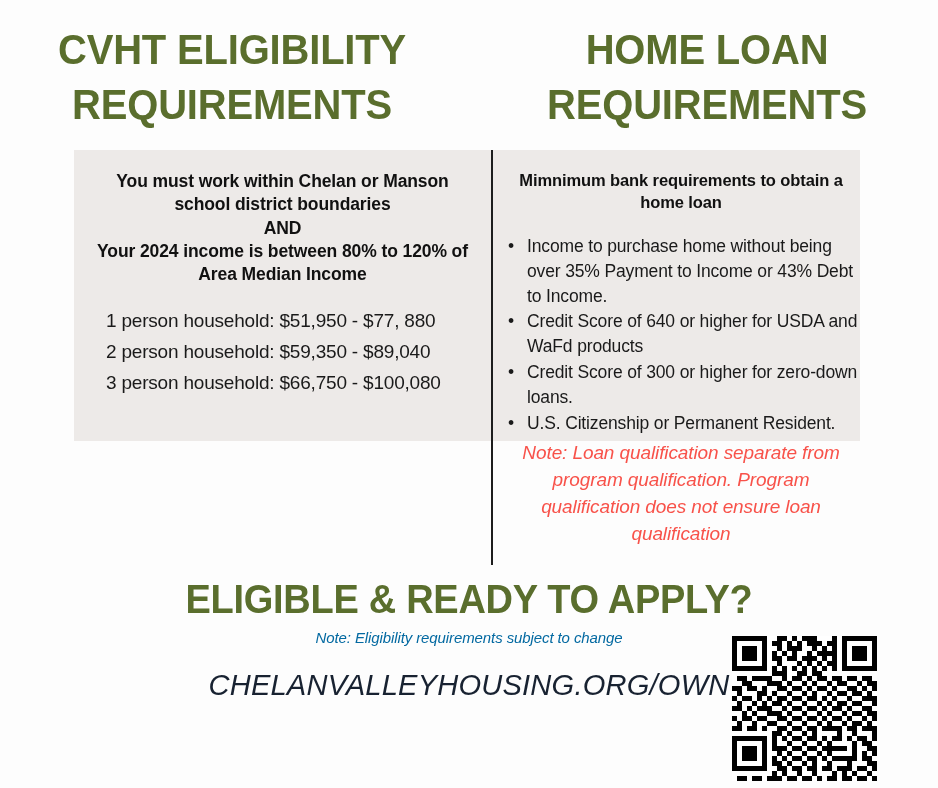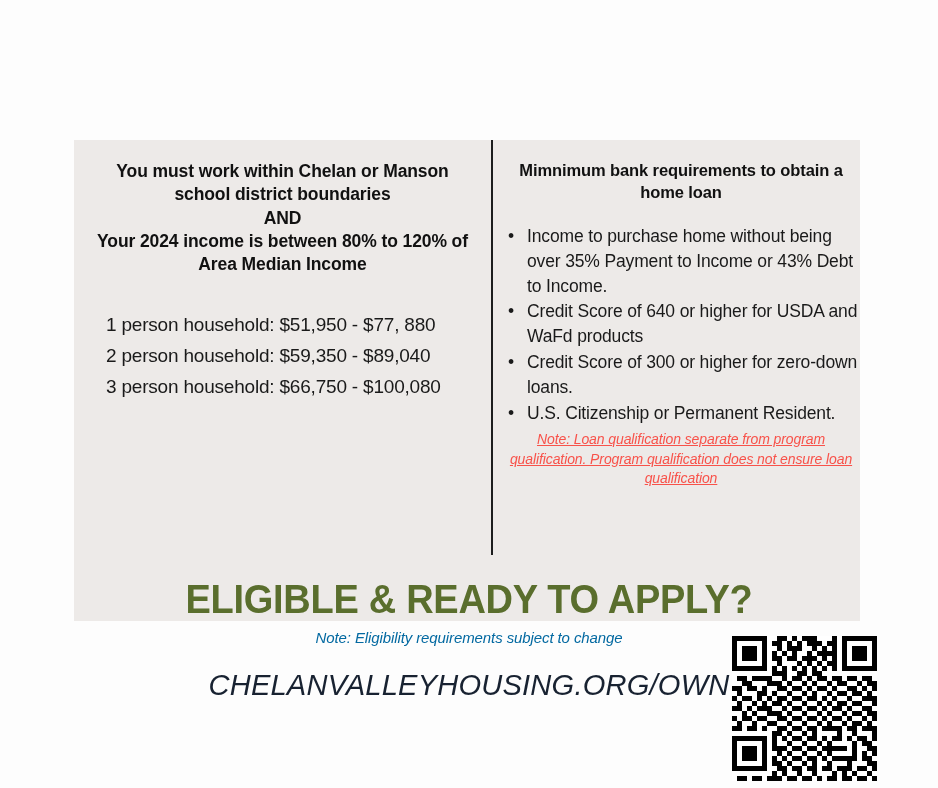--- a/index.html
+++ b/index.html
@@ -49,23 +49,23 @@
     text-transform: uppercase;
     max-width: 380px;
     transform: scaleX(0.93);
     transform-origin: center top;
   }
 
   
   .panel {
     position: absolute;
     left: 74px;
-    top: 140px;
+    top: 150px;
     width: 786px;
-    height: 481px;
+    height: 291px;
     background: #edeae8;
     display: flex;
   }
   .panel-col {
     position: relative;
     height: 100%;
   }
   .panel-col.left  { width: 417px; padding: 20px 14px 0 14px; }
   .panel-col.right { width: 369px; padding: 20px 1px 0 12px; }
 
@@ -83,43 +83,42 @@
     font-weight: bold;
     font-size: 17.5px;
     line-height: 1.33;
     color: #111;
     text-align: center;
     letter-spacing: -0.1px;
   }
   .lead .and { display: block; }
 
   .household-list {
-    margin-top: 34px;
+    margin-top: 20px;
     list-style: none;
     padding-left: 18px;
   }
   .household-list li {
     font-size: 19px;
     line-height: 1.62;
     color: #1a1a1a;
     letter-spacing: -0.2px;
     white-space: nowrap;
   }
   .household-list .hl-label { display: inline; }
   .household-list .hl-range { display: inline; }
 
   .note-red {
     color: #f8524a;
     font-style: italic;
     font-weight: 500;
-    font-size: 14px;
+    font-size: 19px;
     line-height: 1.42;
     text-align: center;
     letter-spacing: -0.1px;
-    text-decoration: underline;
   }
   .left-note { margin-top: 30px; }
 
   
   .subhead {
     font-weight: bold;
     font-size: 16.5px;
     line-height: 1.33;
     color: #111;
     text-align: center;
@@ -200,20 +199,28 @@
     width: 164px;
     height: 145px;
     display: block;
   }
 </style>
 </head>
 <body>
 
 <div class="poster">
 
+  <div class="headings">
+    <div class="heading-col left">
+      <div class="poster-heading">CVHT ELIGIBILITY REQUIREMENTS</div>
+    </div>
+    <div class="heading-col right">
+      <div class="poster-heading">HOME LOAN REQUIREMENTS</div>
+    </div>
+  </div>
 
   <div class="panel">
 
     <div class="panel-col left">
       <div class="lead">
         <span>You must work within Chelan or Manson school district boundaries</span>
         <span class="and">AND</span>
         <span>Your 2024 income is between 80% to 120% of Area Median Income</span>
       </div>
 

